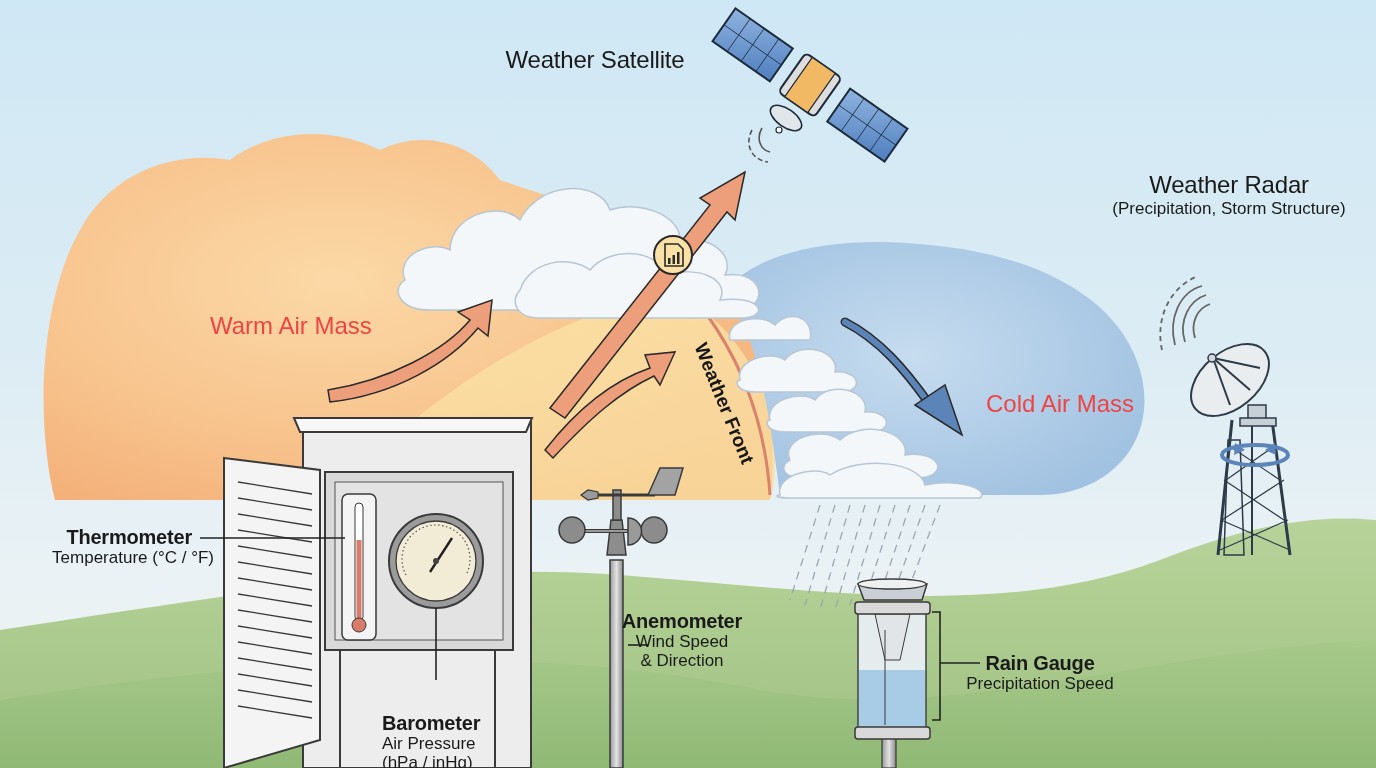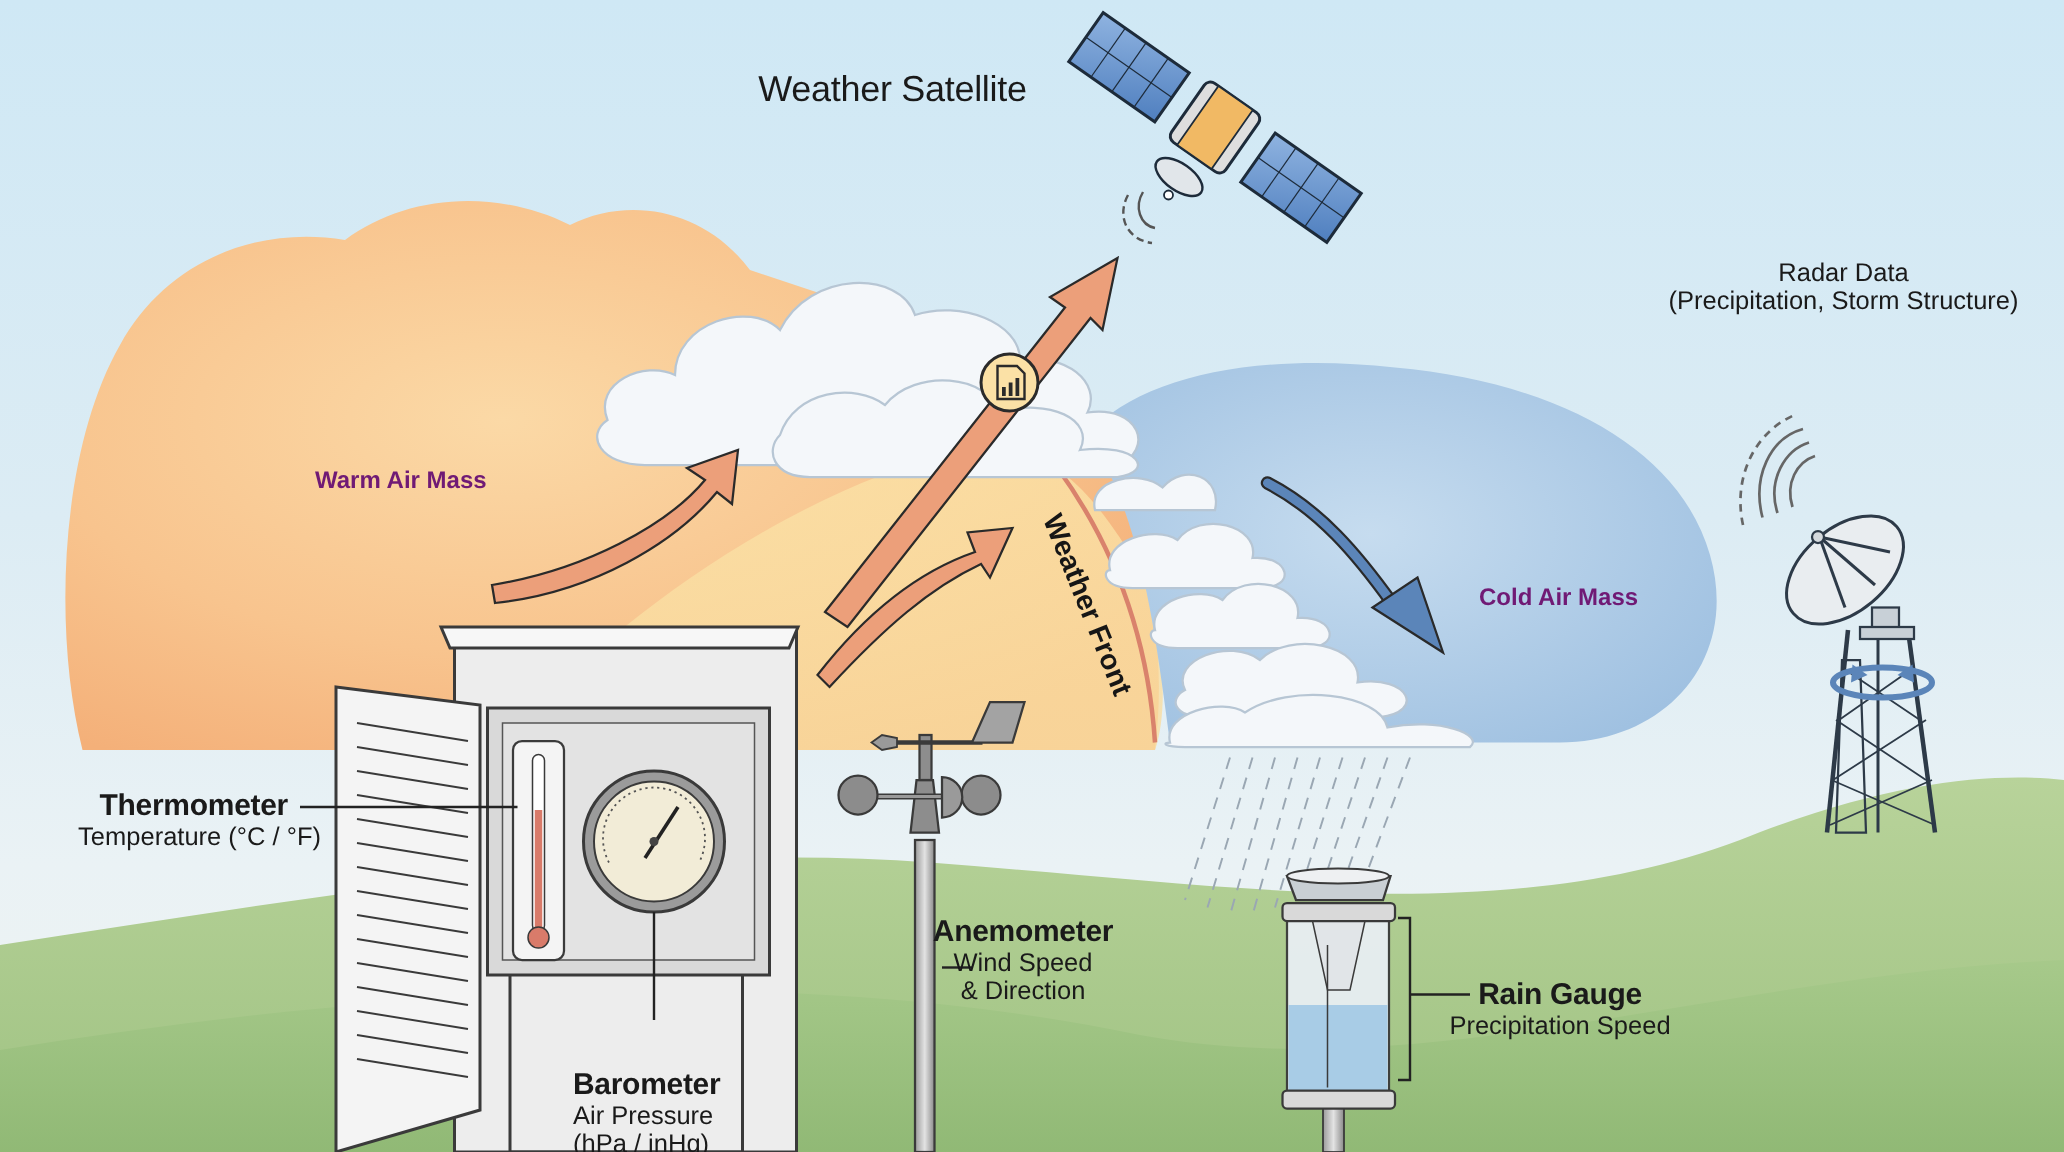--- a/index.html
+++ b/index.html
@@ -6,21 +6,21 @@
   body {
     width: 1376px; height: 768px; overflow: hidden; position: relative;
     font-family: "Liberation Sans", "DejaVu Sans", sans-serif;
     background: linear-gradient(180deg, #cfe8f5 0%, #dcecf4 45%, #eaf2f5 75%, #eef3f1 100%);
   }
   svg.scene { position: absolute; left: 0; top: 0; }
   .label { position: absolute; color: #1a1a1a; text-align: center; line-height: 1.12; }
   .label .title { font-weight: bold; font-size: 20px; letter-spacing: -0.2px; }
   .label .title.light { font-weight: normal; font-size: 24px; }
   .label .sub { font-size: 17px; }
-  .mass { position: absolute; font-weight: bold; font-size: 16px; color: #701a75; }
+  .mass { position: absolute; font-weight: normal; font-size: 24px; color: #ef4444; }
   .front {
     position: absolute; font-weight: bold; font-size: 19px; color: #161616;
     transform-origin: left top; white-space: nowrap;
   }
 </style>
 </head>
 <body>
 
 <svg class="scene" width="1376" height="768" viewBox="0 0 1376 768">
   <defs>
@@ -242,21 +242,21 @@
     <path d="M932,612 L940,612 L940,720 L932,720"></path>
     <line x1="940" y1="663" x2="980" y2="663"></line>
   </g>
 </svg>
 
 <div class="label" style="left:455px; top:47px; width:280px;">
   <div class="title light">Weather Satellite</div>
 </div>
 
 <div class="label" style="left:1098px; top:172px; width:262px;">
-  <div class="sub">Radar Data</div>
+  <div class="title light">Weather Radar</div>
   <div class="sub">(Precipitation, Storm Structure)</div>
 </div>
 
 <div class="mass" style="left:210px; top:312px;">Warm Air Mass</div>
 <div class="mass" style="left:986px; top:390px;">Cold Air Mass</div>
 <div class="front" style="left:710px; top:340px; transform: rotate(68deg);">Weather Front</div>
 
 <div class="label" style="left:28px; top:526px; width:200px; text-align:right;">
   <div class="title" style="padding-right:36px;">Thermometer</div>
   <div class="sub" style="padding-right:14px;">Temperature (°C / °F)</div>

